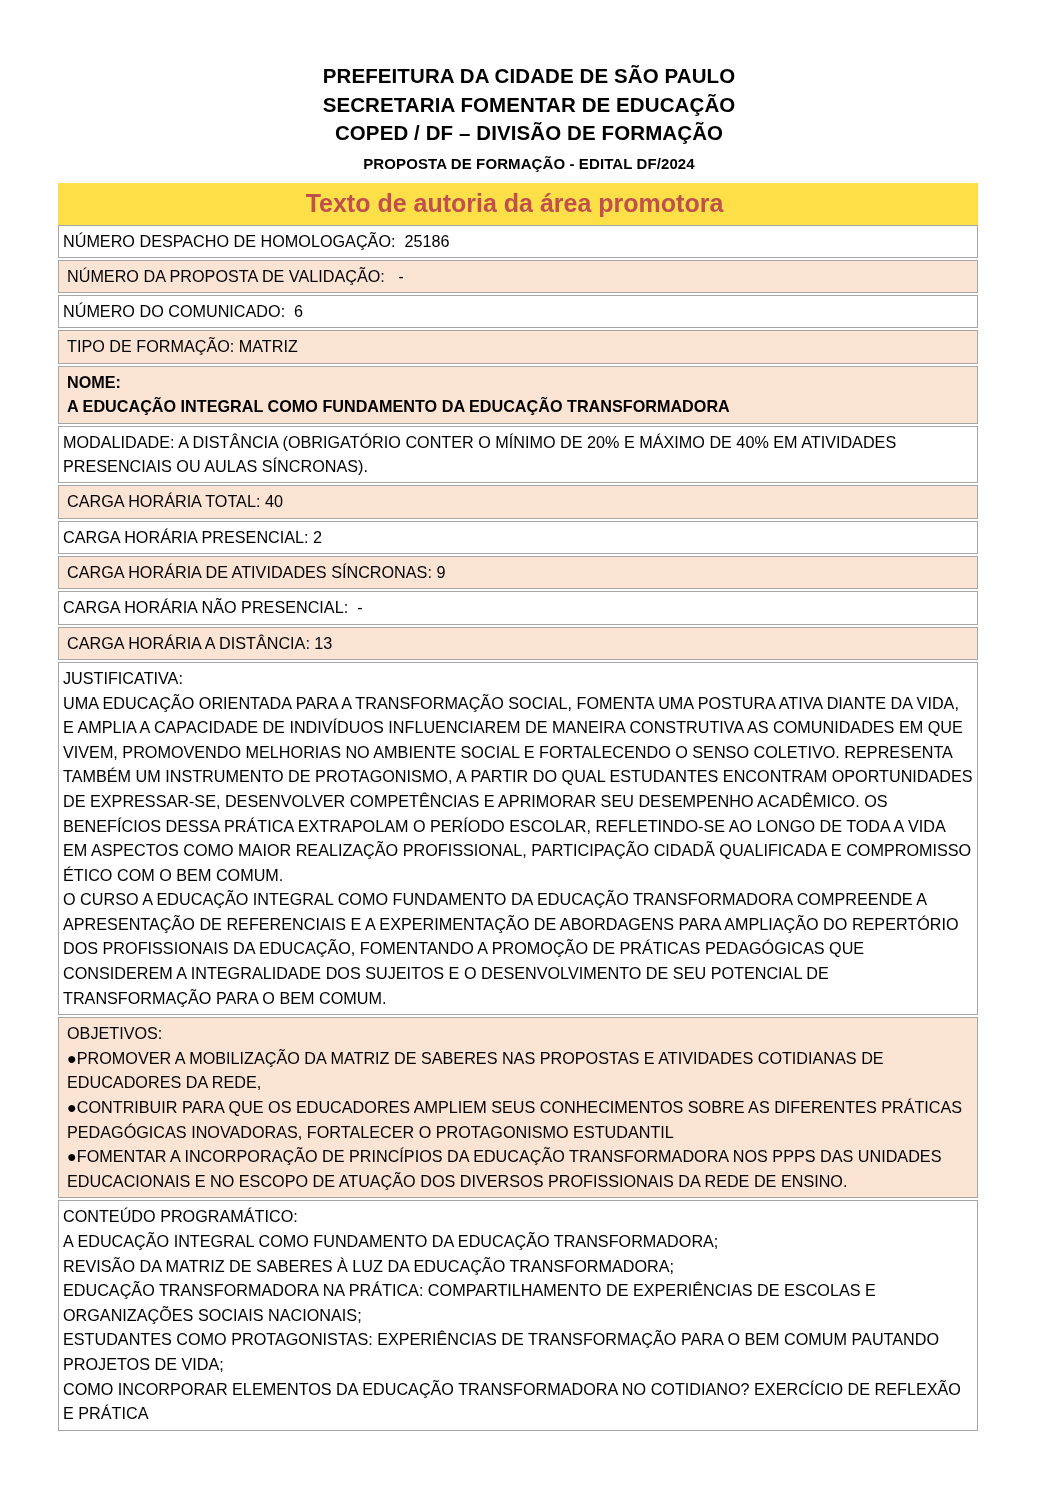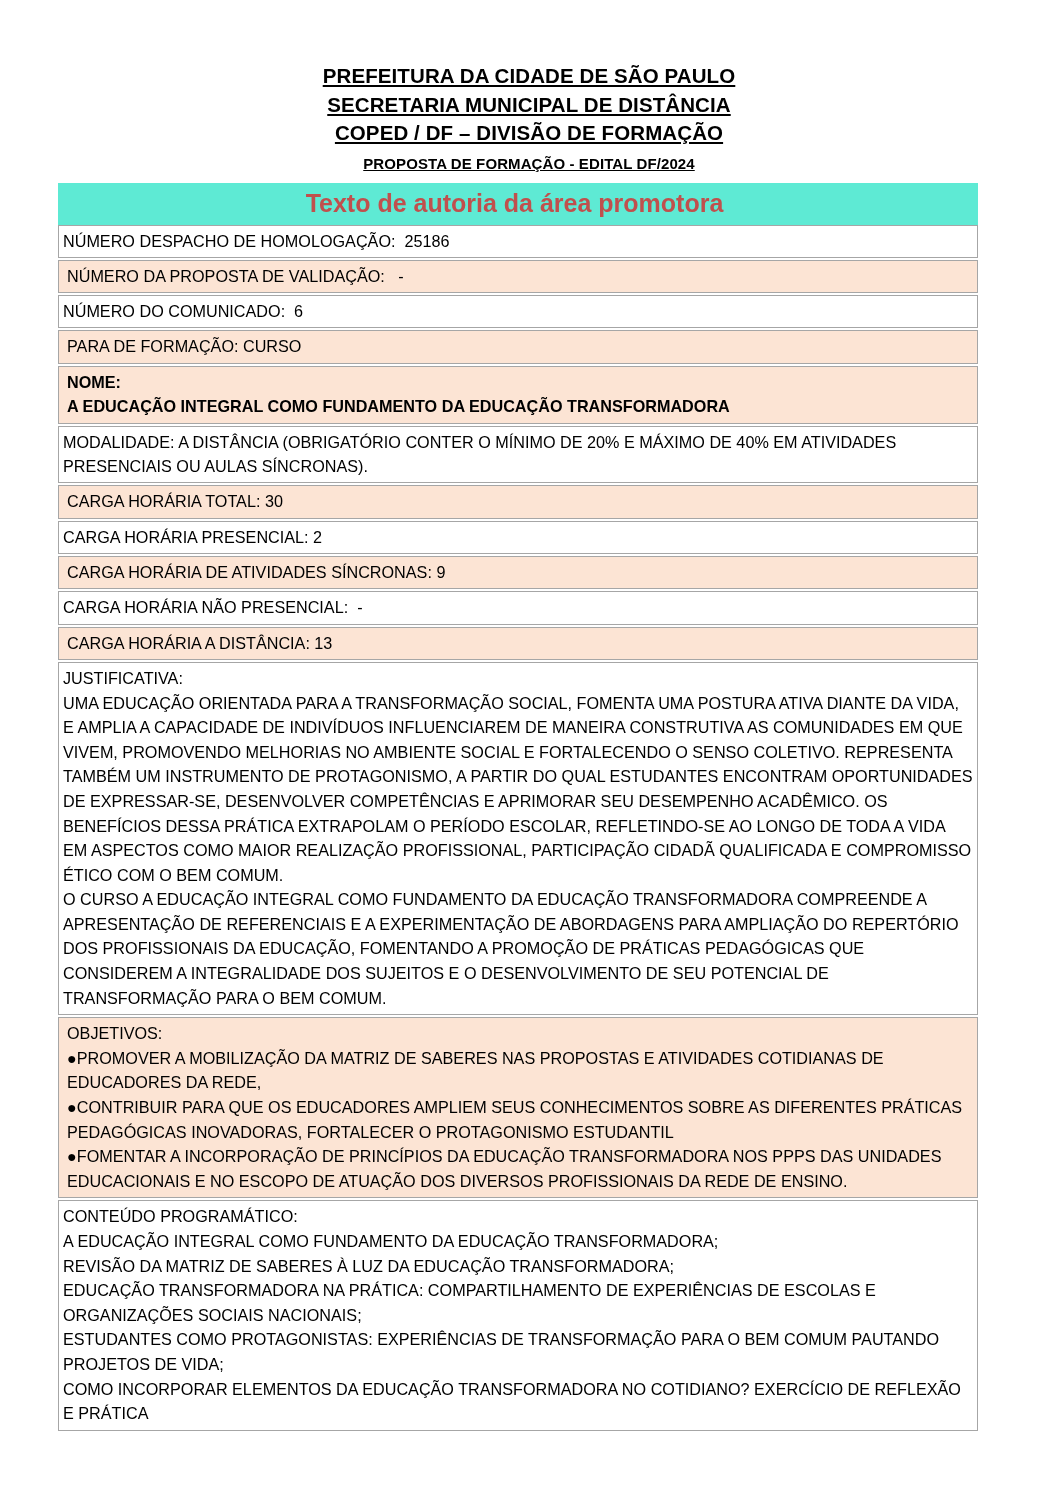--- a/index.html
+++ b/index.html
@@ -22,41 +22,40 @@
     height: 1497px;
     box-sizing: border-box;
     padding: 0;
     overflow: hidden;
   }
 
   
   .doc-header {
     padding-top: 62px;
     text-align: center;
-    text-decoration: underline;
   }
   .doc-header .hline {
     font-weight: bold;
     font-size: 20.5px;
     line-height: 28.5px;
     letter-spacing: 0.1px;
     white-space: nowrap;
   }
   .doc-header .hline.big {
     font-size: 15px;
     line-height: 31px;
   }
 
   
   .banner {
     margin-top: 4px;
     margin-left: 58px;
     width: 920px;
     box-sizing: border-box;
-    background: #5eead4;
+    background: #fde047;
     text-align: center;
     padding: 5px 7px 7px 0;
   }
   .banner-title {
     color: #C0504D;
     font-weight: bold;
     font-size: 25px;
     line-height: 30px;
   }
 
@@ -90,51 +89,51 @@
     line-height: 24.6px;
   }
 </style>
 </head>
 <body>
 
 <div class="page">
 
   <div class="doc-header">
     <div class="hline">PREFEITURA DA CIDADE DE SÃO PAULO</div>
-    <div class="hline">SECRETARIA MUNICIPAL DE DISTÂNCIA</div>
+    <div class="hline">SECRETARIA FOMENTAR DE EDUCAÇÃO</div>
     <div class="hline">COPED / DF – DIVISÃO DE FORMAÇÃO</div>
     <div class="hline big">PROPOSTA DE FORMAÇÃO - EDITAL DF/2024</div>
   </div>
 
   <div class="banner">
     <div class="banner-title">Texto de autoria da área promotora</div>
   </div>
 
   <div class="rows">
       <div class="row">
         <div class="txt">NÚMERO DESPACHO DE HOMOLOGAÇÃO:  25186</div>
       </div>
       <div class="row tint">
         <div class="txt">NÚMERO DA PROPOSTA DE VALIDAÇÃO:   -</div>
       </div>
       <div class="row">
         <div class="txt">NÚMERO DO COMUNICADO:  6</div>
       </div>
       <div class="row tint">
-        <div class="txt">PARA DE FORMAÇÃO: CURSO</div>
+        <div class="txt">TIPO DE FORMAÇÃO: MATRIZ</div>
       </div>
       <div class="row tint block">
         <div class="txt bold">NOME:
 A EDUCAÇÃO INTEGRAL COMO FUNDAMENTO DA EDUCAÇÃO TRANSFORMADORA</div>
       </div>
       <div class="row">
         <div class="txt">MODALIDADE: A DISTÂNCIA (OBRIGATÓRIO CONTER O MÍNIMO DE 20% E MÁXIMO DE 40% EM ATIVIDADES PRESENCIAIS OU AULAS SÍNCRONAS).</div>
       </div>
       <div class="row tint">
-        <div class="txt">CARGA HORÁRIA TOTAL: 30</div>
+        <div class="txt">CARGA HORÁRIA TOTAL: 40</div>
       </div>
       <div class="row">
         <div class="txt">CARGA HORÁRIA PRESENCIAL: 2</div>
       </div>
       <div class="row tint">
         <div class="txt">CARGA HORÁRIA DE ATIVIDADES SÍNCRONAS: 9</div>
       </div>
       <div class="row">
         <div class="txt">CARGA HORÁRIA NÃO PRESENCIAL:  -</div>
       </div>

